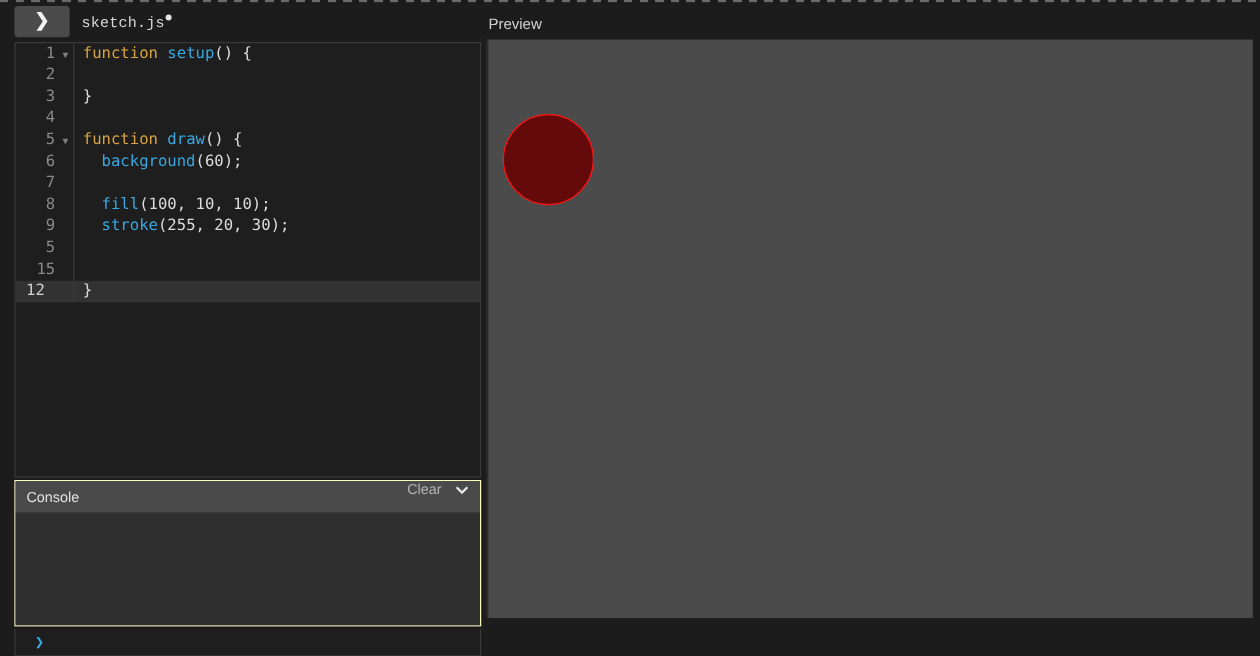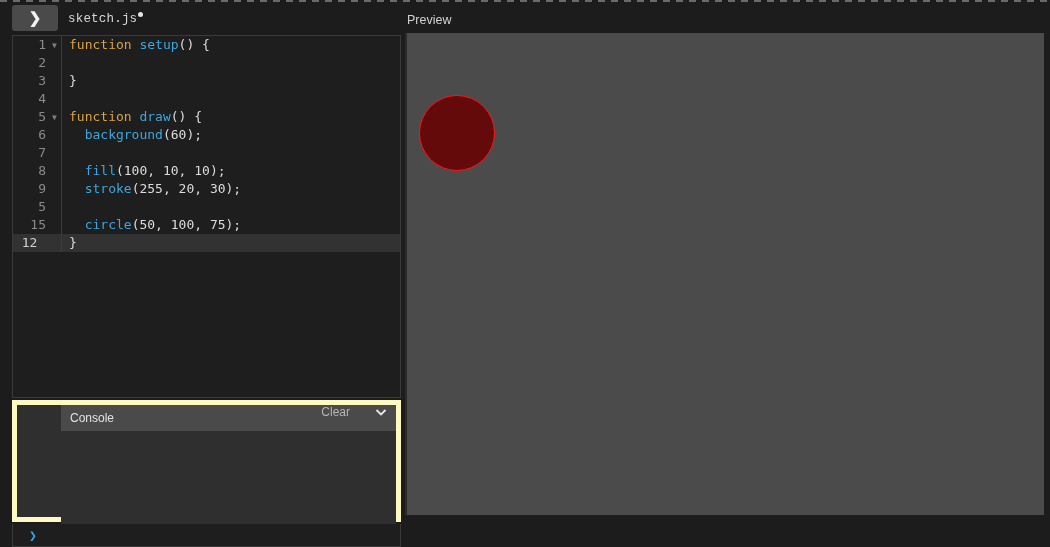--- a/index.html
+++ b/index.html
@@ -148,43 +148,42 @@
   .kw  { color: #d9a441; }
   .fn  { color: #3aa7e0; }
   .pl  { color: #dcdcdc; }
 
   
   .console-wrap {
     position: absolute;
     left: 0; top: 365px;
     width: 389px; height: 122px;
     background: #2f2f2f;
-    border: 5px solid #fef9c3;
-    box-sizing: border-box;
-    padding-left: 44px;
+    border: 1px solid #fef9c3;
+    box-sizing: border-box;
   }
   .console-header {
     position: relative;
     height: 26px;
     background: #4a4a4a;
     display: flex;
     align-items: center;
   }
   .console-title {
     margin-left: 9px;
     font-size: 12px;
     color: #e2e2e2;
   }
   .console-actions {
     position: absolute;
     right: 8px; top: 0;
     height: 14px;
     display: flex;
     align-items: flex-end;
-    gap: 24px;
+    gap: 10px;
   }
   .console-clear {
     font-size: 12px;
     color: #b4b4b4;
     cursor: pointer;
   }
   .chev-down {
     width: 14px; height: 14px;
     display: inline-block;
     cursor: pointer;
@@ -252,21 +251,21 @@
           <div class="code-line"><span class="gutter">1</span><span class="fold">▼</span><span class="divider-col"></span><span class="code-text"><span class="kw">function </span><span class="fn">setup</span><span class="pl">() {</span></span></div>
           <div class="code-line"><span class="gutter">2</span><span class="fold"></span><span class="divider-col"></span></div>
           <div class="code-line"><span class="gutter">3</span><span class="fold"></span><span class="divider-col"></span><span class="code-text"><span class="pl">}</span></span></div>
           <div class="code-line"><span class="gutter">4</span><span class="fold"></span><span class="divider-col"></span><span class="code-text"></span></div>
           <div class="code-line"><span class="gutter">5</span><span class="fold">▼</span><span class="divider-col"></span><span class="code-text"><span class="kw">function </span><span class="fn">draw</span><span class="pl">() {</span></span></div>
           <div class="code-line"><span class="gutter">6</span><span class="fold"></span><span class="divider-col"></span><span class="code-text"><span class="pl">  </span><span class="fn">background</span><span class="pl">(60);</span></span></div>
           <div class="code-line"><span class="gutter">7</span><span class="fold"></span><span class="divider-col"></span><span class="code-text"></span></div>
           <div class="code-line"><span class="gutter">8</span><span class="fold"></span><span class="divider-col"></span><span class="code-text"><span class="pl">  </span><span class="fn">fill</span><span class="pl">(100, 10, 10);</span></span></div>
           <div class="code-line"><span class="gutter">9</span><span class="fold"></span><span class="divider-col"></span><span class="code-text"><span class="pl">  </span><span class="fn">stroke</span><span class="pl">(255, 20, 30);</span></span></div>
           <div class="code-line"><span class="gutter">5</span><span class="fold"></span><span class="divider-col"></span><span class="code-text"></span></div>
-          <div class="code-line"><span class="gutter">15</span><span class="fold"></span><span class="divider-col"></span><span class="code-text"><span class="pl">  </span><span class="fn">circle</span><span class="pl">(50, 100, 75);</span></span></div>
+          <div class="code-line"><span class="gutter">15</span><span class="fold"></span><span class="divider-col"></span></div>
           <div class="code-line active"><span class="gutter">12</span><span class="fold"></span><span class="divider-col"></span><span class="code-text"><span class="pl">}</span></span></div>
         </div>
     </div>
 
     <div class="console-wrap">
       <div class="console-header">
         <span class="console-title">Console</span>
         <div class="console-actions">
           <span class="console-clear">Clear</span>
           <span class="chev-down">

